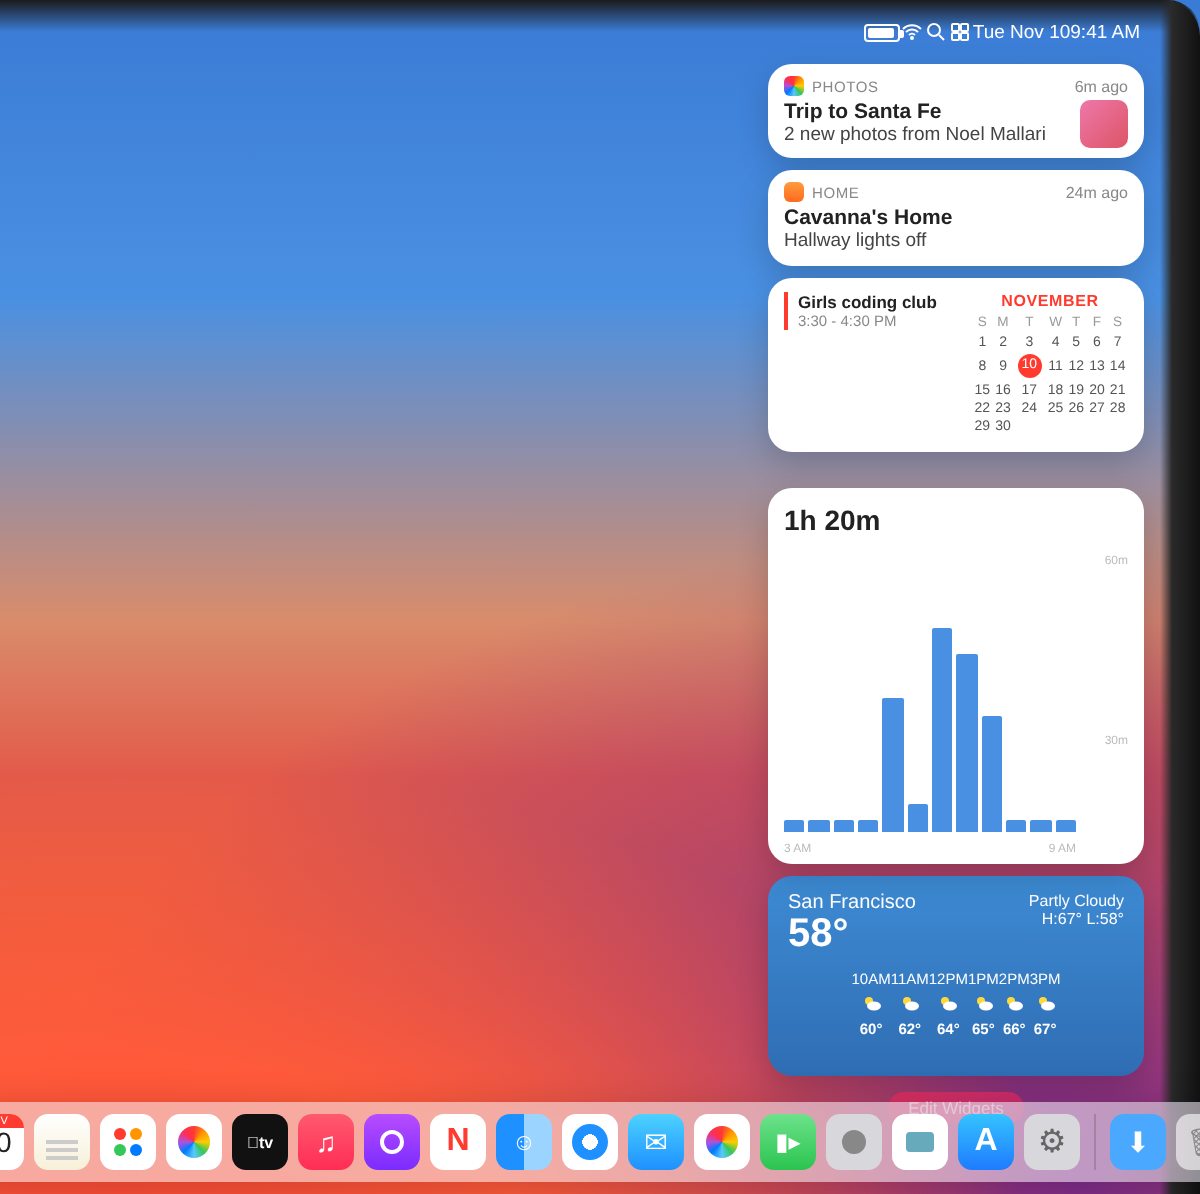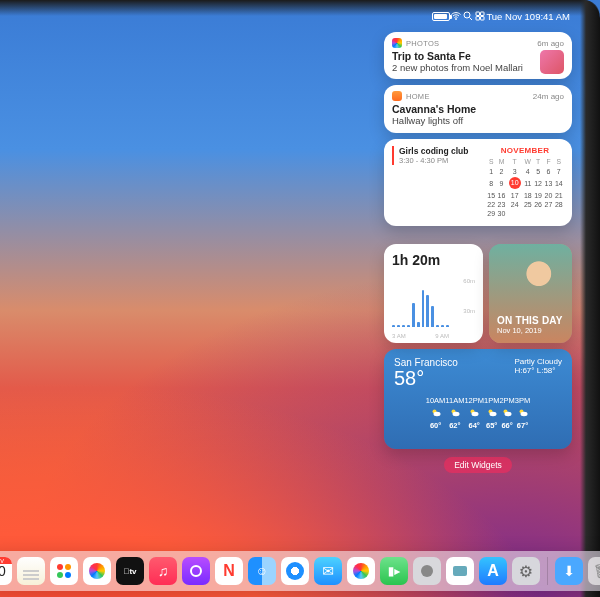--- a/index.html
+++ b/index.html
@@ -61,22 +61,22 @@
   .onday { background:linear-gradient(135deg,#6aa 0%, #c97 60%, #a78 100%);}
   .onday .person { position:absolute; inset:0; background: radial-gradient(circle at 60% 30%, #f0c9a0 0 14%, rgba(0,0,0,0) 15%), linear-gradient(180deg, #6fb0a0, #ca8560);}
   .onday .txt { position:absolute; left:8px; bottom:8px; color:#fff;}
   .onday .t1 { font-size:10px; font-weight:800; letter-spacing:.2px;}
   .onday .t2 { font-size:7.5px; font-weight:500;}
 
   
   .weather { background: linear-gradient(180deg, #3d8bd4, #2f6db3); color:#fff; padding:8px 10px;}
   .weather .top { display:flex; justify-content:space-between; align-items:flex-start;}
   .weather .loc { font-size:10px; font-weight:500;}
-  .weather .temp { font-size:20px; font-weight:400; line-height:1;}
-  .weather .cond { text-align:left; font-size:8px;}
+  .weather .temp { font-size:20px; font-weight:700; line-height:1;}
+  .weather .cond { text-align:right; font-size:8px;}
   .weather .hours { display:flex; justify-content:center; margin-top:8px;}
   .weather .hours .h { text-align:center; font-size:7.5px; display:flex; flex-direction:column; align-items:center; gap:2px;}
   .weather .hours .h svg { width:12px;height:12px;}
   .weather .hours .deg { font-weight:600;}
 
   
   .edit-widgets { align-self:center; margin-top:2px; background: rgba(255,40,90,.55); color:#fff; font-size:8.5px; padding:3px 10px; border-radius:999px; width:max-content;}
 
   
   .dock { position:absolute; bottom:6px; left:50%; transform:translateX(-50%); background: rgba(240,240,245,.55); backdrop-filter: blur(20px); border-radius:18px; padding:6px 8px; display:flex; align-items:center; gap:5px; z-index:9; box-shadow: 0 4px 20px rgba(0,0,0,.2);}
@@ -249,27 +249,20 @@
               <div></div>
               <div>30m</div>
               <div></div>
             </div>
         </div>
         <div class="xlabels" id="st-x">
             <div>3 AM</div>
             <div>9 AM</div>
           </div>
       </div>
-      <div class="sq onday">
-        <div class="person"></div>
-        <div class="txt">
-          <div class="t1">ON THIS DAY</div>
-          <div class="t2">Nov 10, 2019</div>
-        </div>
-      </div>
     </div>
 
     <div class="card weather" style="padding:8px 10px 19px;">
       <div class="top">
         <div>
           <div class="loc">San Francisco</div>
           <div class="temp">58°</div>
         </div>
         <div class="cond">
           <div>Partly Cloudy</div>

